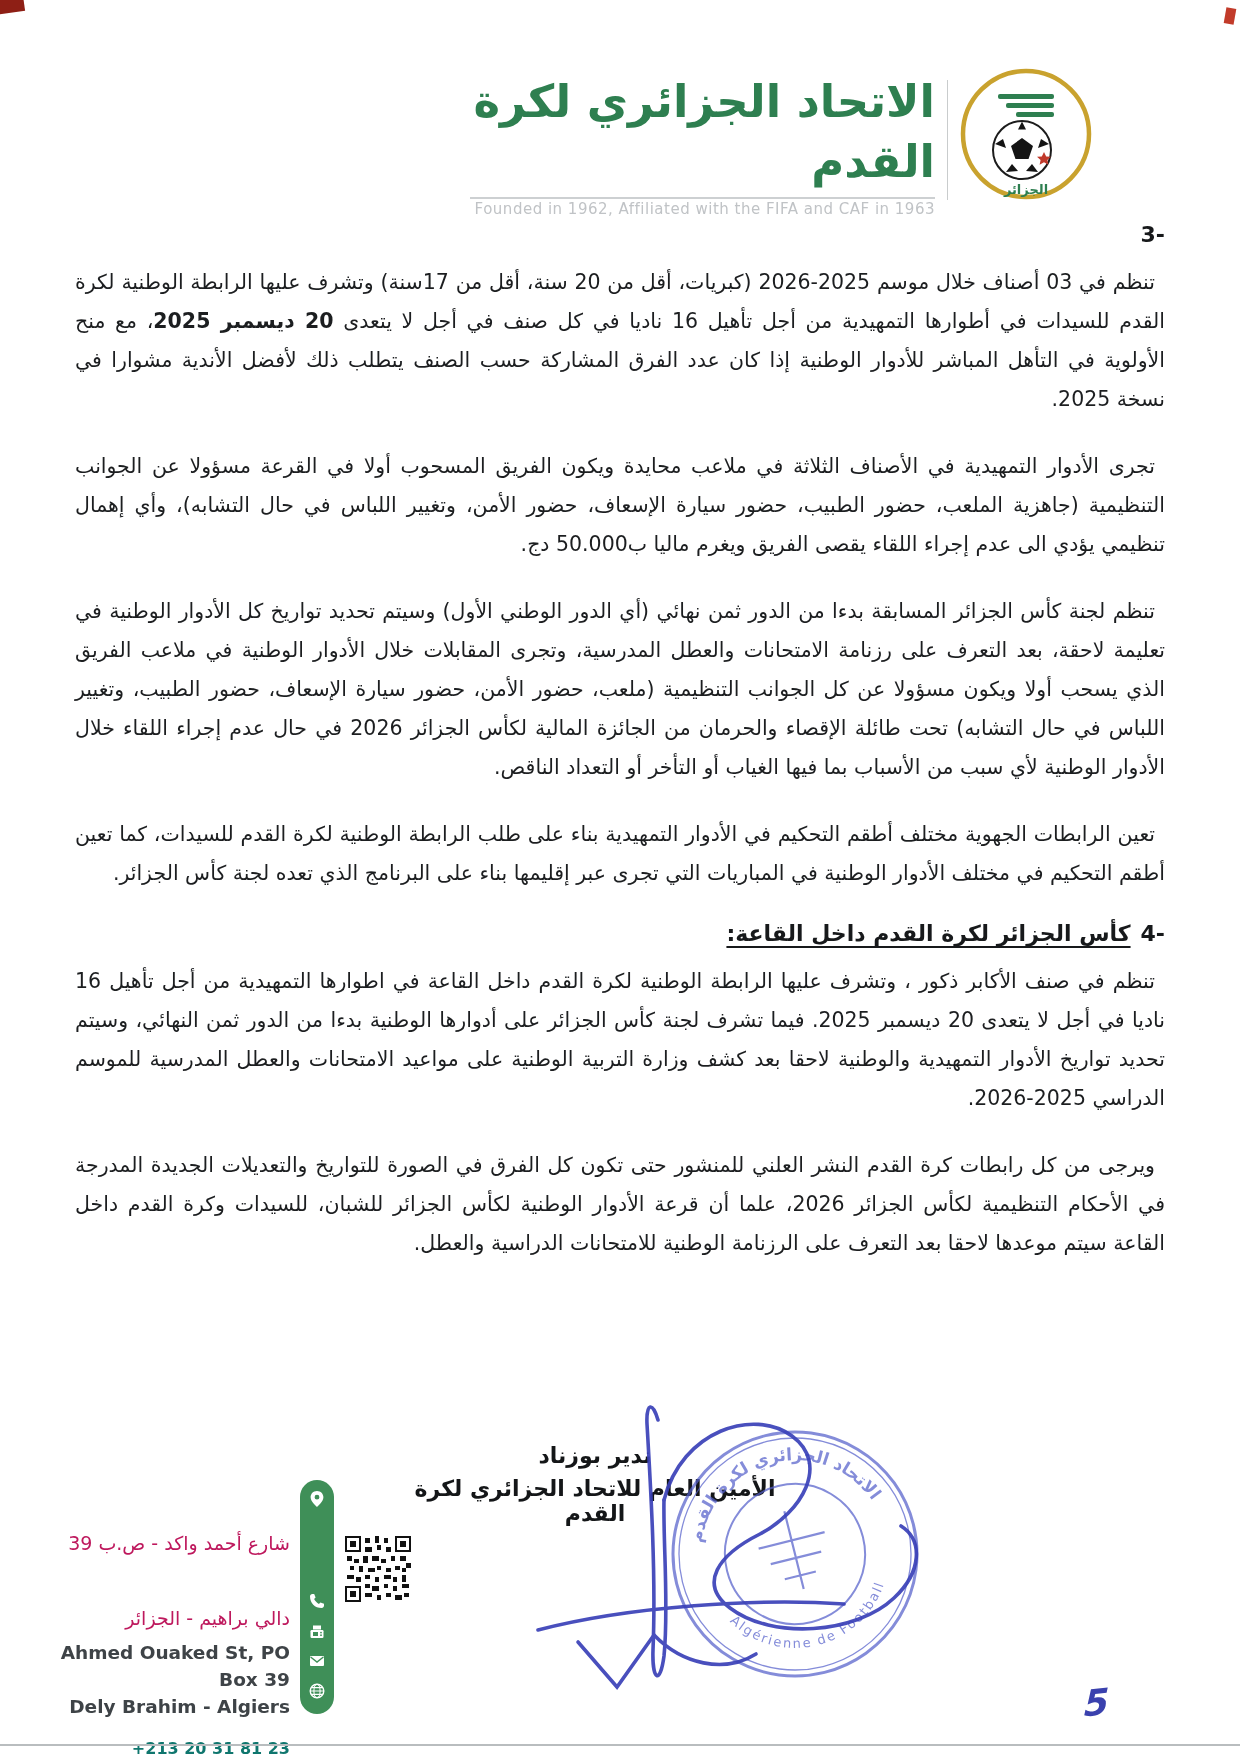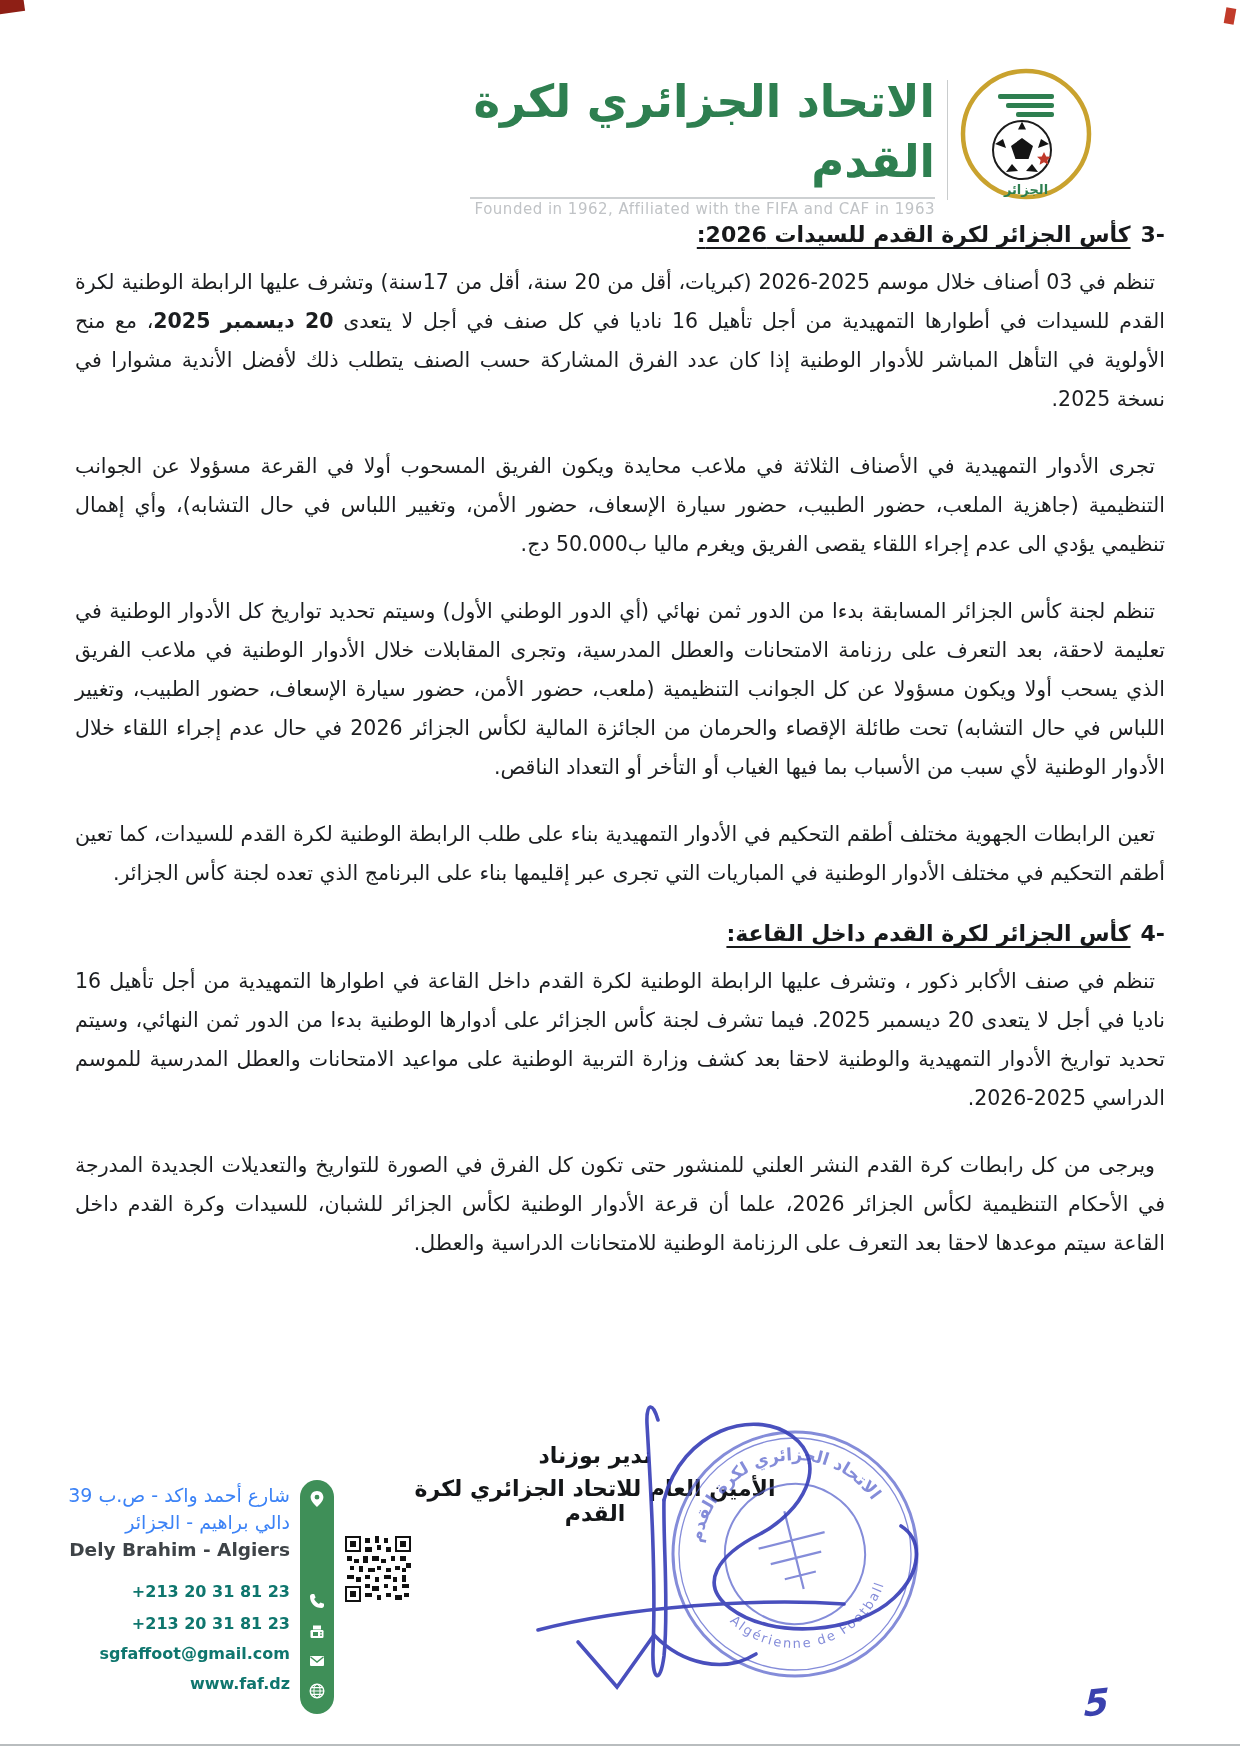--- a/index.html
+++ b/index.html
@@ -40,21 +40,21 @@
 
   
   .sig-block { position:absolute; left:400px; top:1443px; width:390px; text-align:center;
     direction:rtl; color:#141618; }
   .sig-name { font-size:22px; font-weight:bold; margin-bottom:8px; }
   .sig-title { font-size:22px; font-weight:bold; }
   .sig-overlay { position:absolute; left:420px; top:1392px; width:580px; height:330px; pointer-events:none; }
 
   
   .footer-text { position:absolute; left:40px; top:1482px; width:250px; text-align:right; }
-  .f-ar { direction:rtl; font-size:19px; line-height:27px; color:#3b82f6; }
+  .f-ar { direction:rtl; font-size:19px; line-height:27px; color:#be185d;margin-top:48px; }
   .f-en { font-size:18.5px; line-height:27px; font-weight:bold; color:#3e4347; margin-top:7px; }
   .f-contact { font-size:16px; line-height:30px; font-weight:bold; color:#0f766e; }
   .f-phone { margin-top:14px; } .f-fax { margin-top:2px; } .f-mail { margin-top:0px; } .f-web { margin-top:0px; }
 
   .footer-bar { position:absolute; left:300px; top:1480px; width:34px; height:234px;
     background:#3f8f58; border-radius:17px; }
   .footer-bar .ic { position:absolute; left:8px; width:18px; height:18px; }
   .ic-pin { top:10px; } .ic-phone { top:112px; } .ic-fax { top:143px; } .ic-mail { top:172px; } .ic-globe { top:202px; }
 
   .qr { position:absolute; left:345px; top:1536px; width:66px; height:66px; }
@@ -92,21 +92,20 @@
       <path d="M80 106 l-6 -8 -6 7 z" fill="#141414"></path>
       <path d="M86 86 l2.2 4.4 4.8 .4 -3.6 3.2 1 4.8 -4.4 -2.6 -4.4 2.6 1 -4.8 -3.6 -3.2 4.8 -.4 z" fill="#c0392b"></path>
       <text x="68" y="128" font-size="13" font-weight="bold" fill="#2e7f50" text-anchor="middle">الجزائر</text>
     </svg>
   </div>
 
   <div class="content">
 
     <h2 class="sec-heading">
       <span class="sec-num" dir="ltr">3-</span>
-      <span class="sec-title">كأس الجزائر لكرة القدم للسيدات 2026:</span>
     </h2>
 
     <p class="para"><span>تنظم في 03 أصناف خلال موسم 2025-2026 (كبريات، أقل من 20 سنة، أقل من 17سنة) وتشرف عليها الرابطة الوطنية لكرة القدم للسيدات في أطوارها التمهيدية من أجل تأهيل 16 ناديا في كل صنف في أجل لا يتعدى </span><span class="b">20 ديسمبر 2025</span><span>، مع منح الأولوية في التأهل المباشر للأدوار الوطنية إذا كان عدد الفرق المشاركة حسب الصنف يتطلب ذلك لأفضل الأندية مشوارا في نسخة 2025.</span></p>
 
     <p class="para">تجرى الأدوار التمهيدية في الأصناف الثلاثة في ملاعب محايدة ويكون الفريق المسحوب أولا في القرعة مسؤولا عن الجوانب التنظيمية (جاهزية الملعب، حضور الطبيب، حضور سيارة الإسعاف، حضور الأمن، وتغيير اللباس في حال التشابه)، وأي إهمال تنظيمي يؤدي الى عدم إجراء اللقاء يقصى الفريق ويغرم ماليا ب50.000 دج.</p>
 
     <p class="para">تنظم لجنة كأس الجزائر المسابقة بدءا من الدور ثمن نهائي (أي الدور الوطني الأول) وسيتم تحديد تواريخ كل الأدوار الوطنية في تعليمة لاحقة، بعد التعرف على رزنامة الامتحانات والعطل المدرسية، وتجرى المقابلات خلال الأدوار الوطنية في ملاعب الفريق الذي يسحب أولا ويكون مسؤولا عن كل الجوانب التنظيمية (ملعب، حضور الأمن، حضور سيارة الإسعاف، حضور الطبيب، وتغيير اللباس في حال التشابه) تحت طائلة الإقصاء والحرمان من الجائزة المالية لكأس الجزائر 2026 في حال عدم إجراء اللقاء خلال الأدوار الوطنية لأي سبب من الأسباب بما فيها الغياب أو التأخر أو التعداد الناقص.</p>
 
 
     <p class="para">تعين الرابطات الجهوية مختلف أطقم التحكيم في الأدوار التمهيدية بناء على طلب الرابطة الوطنية لكرة القدم للسيدات، كما تعين أطقم التحكيم في مختلف الأدوار الوطنية في المباريات التي تجرى عبر إقليمها بناء على البرنامج الذي تعده لجنة كأس الجزائر.</p>
@@ -150,20 +149,21 @@
       <path d="M244,108 C262,38 334,16 372,44 C410,72 382,120 340,142 C298,163 278,192 310,216 C352,248 436,242 474,206 C502,180 503,148 481,134"></path>
       <path d="M118,238 C210,214 340,206 424,212"></path>
       <path d="M158,250 L197,295 L234,243"></path>
       <path d="M234,243 C262,272 304,282 336,262"></path>
     </g>
   </svg>
 
   <div class="footer-text">
     <div class="f-ar">شارع أحمد واكد - ص.ب 39</div>
     <div class="f-ar">دالي براهيم - الجزائر</div>
+    <div class="f-en">Ahmed Ouaked St, PO Box 39</div>
     <div class="f-en" style="margin-top:0">Dely Brahim - Algiers</div>
     <div class="f-contact f-phone" dir="ltr">+213  20 31 81 23</div>
     <div class="f-contact f-fax" dir="ltr">+213  20 31 81 23</div>
     <div class="f-contact f-mail">sgfaffoot@gmail.com</div>
     <div class="f-contact f-web">www.faf.dz</div>
   </div>
 
   <div class="footer-bar">
     <svg class="ic ic-pin" viewBox="0 0 18 18">
       <path d="M9 1 C5.2 1 2.6 3.9 2.6 7.3 C2.6 11.8 9 17 9 17 C9 17 15.4 11.8 15.4 7.3 C15.4 3.9 12.8 1 9 1 Z M9 9.6 a2.4 2.4 0 1 1 0-4.8 a2.4 2.4 0 0 1 0 4.8 Z" fill="#ffffff" fill-rule="evenodd"></path>

